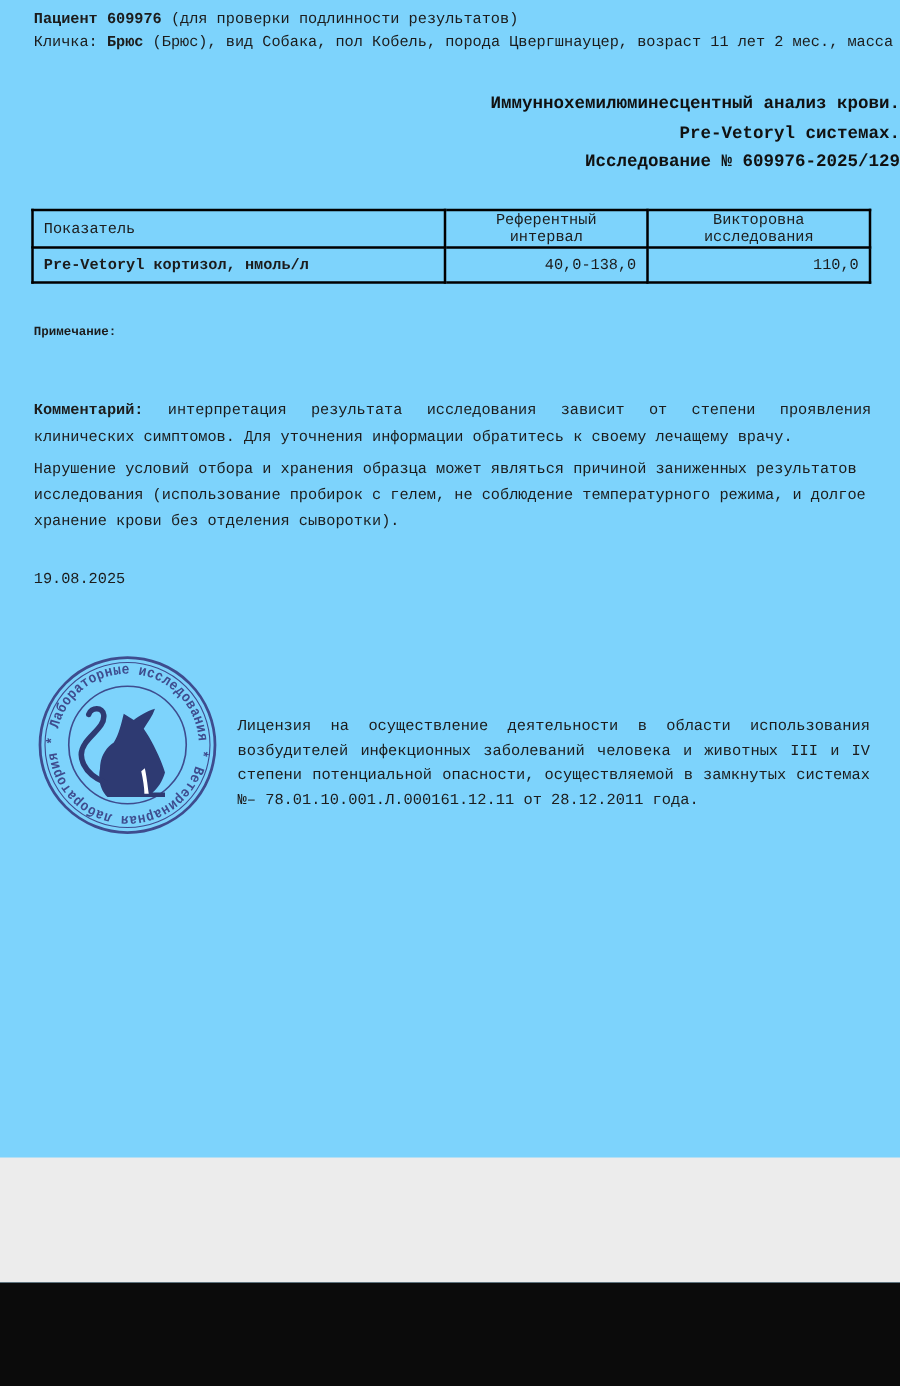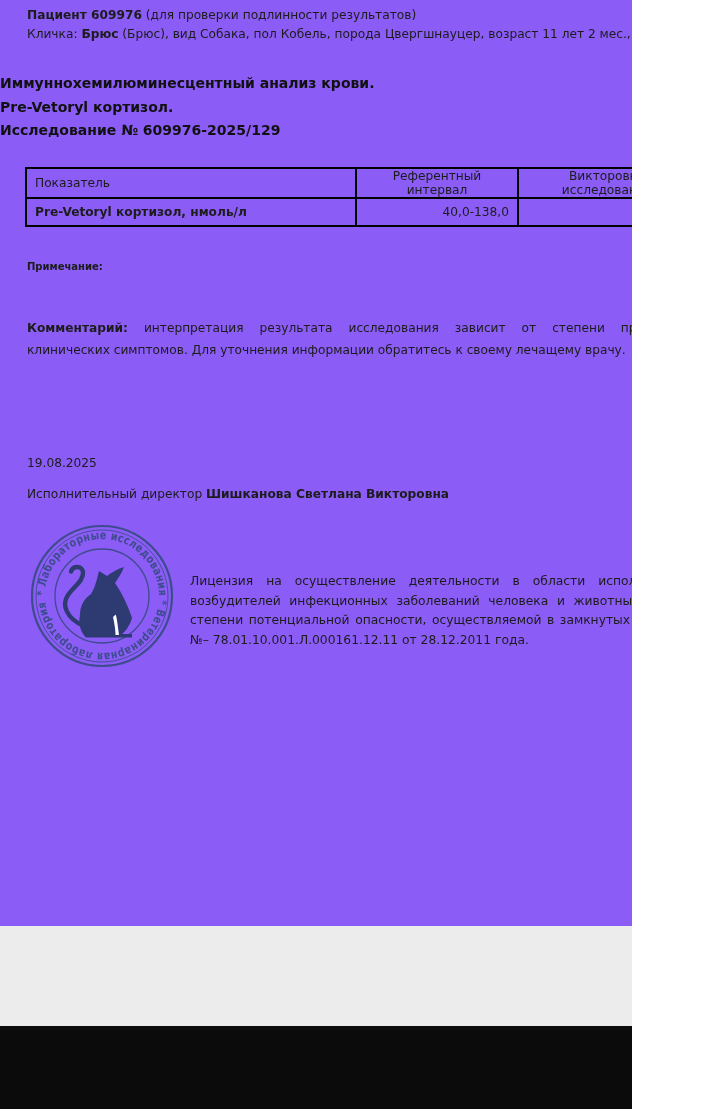--- a/index.html
+++ b/index.html
@@ -3,28 +3,28 @@
 <meta charset="utf-8">
 <style>
   html,body { margin:0; padding:0; }
   body {
     width:720px; height:1109px;
     background:#fff;
     font-family:"DejaVu Sans","Liberation Sans",sans-serif;
     color:#1c1c1c;
     -webkit-font-smoothing:antialiased;
   }
-  .page { position:relative; width:632px; height:1109px; overflow:hidden; background:#8b5cf6; }
+  .page { position:relative; width:720px; height:1109px; overflow:hidden; background:#7dd3fc;font-family:Liberation Mono, monospace; }
 
   
   .patient-block { position:absolute; top:6px; left:27px; right:25px; font-size:12.2px; line-height:19px; white-space:nowrap; }
   .b { font-weight:bold; }
 
   
-  .title-block { position:absolute; top:72px; left:0; width:720px; text-align:left;
+  .title-block { position:absolute; top:72px; left:0; width:720px; text-align:right;
                  font-weight:bold; font-size:14px; line-height:23.5px; color:#111; }
 
   
   table.results { position:absolute; top:167px; left:25px; width:670px;
                   border-collapse:collapse; font-size:12.2px; table-layout:fixed; }
   table.results th, table.results td { border:2px solid #000; height:26px; padding:0 8px; font-weight:normal; }
   table.results th.c1 { text-align:left; }
   table.results th.c2, table.results th.c3 { text-align:center; }
   table.results td.c1 { font-weight:bold; text-align:left; }
   table.results td.c2, table.results td.c3 { text-align:right; }
@@ -50,21 +50,21 @@
 
 <div class="page">
 
   <div class="patient-block">
     <div><span class="b">Пациент 609976</span><span> (для проверки подлинности результатов)</span></div>
     <div><span>Кличка: </span><span class="b">Брюс</span><span> (Брюс), вид Собака, пол Кобель, порода Цвергшнауцер, возраст 11 лет 2 мес., масса тела 14.40.</span></div>
   </div>
 
   <div class="title-block">
     <div>Иммуннохемилюминесцентный анализ крови.</div>
-    <div>Pre-Vetoryl кортизол.</div>
+    <div>Pre-Vetoryl системах.</div>
     <div>Исследование № 609976-2025/129</div>
   </div>
 
   <table class="results">
     <colgroup>
         <col style="width:330px">
         <col style="width:162px">
         <col style="width:178px">
       </colgroup>
     <tbody>
@@ -78,23 +78,23 @@
       <td class="c2">40,0-138,0</td>
       <td class="c3">110,0</td>
     </tr>
   </tbody>
     </table>
 
   <div class="note-label">Примечание:</div>
 
   <div class="comment-para"><span class="b">Комментарий:</span><span> интерпретация результата исследования зависит от степени проявления клинических симптомов. Для уточнения информации обратитесь к своему лечащему врачу.</span></div>
 
+  <div class="violation-para">Нарушение условий отбора и хранения образца может являться причиной заниженных результатов исследования (использование пробирок с гелем, не соблюдение температурного режима, и долгое хранение крови без отделения сыворотки).</div>
 
   <div class="date-line">19.08.2025</div>
-  <div class="director-line"><span>Исполнительный директор </span><span class="b">Шишканова Светлана Викторовна</span></div>
 
   <svg class="stamp-svg" viewBox="0 0 200 200" aria-hidden="true">
     <g fill="none" stroke="#3e4c8e">
       <circle cx="92" cy="91" r="70" stroke-width="2.2"></circle>
       <circle cx="92" cy="91" r="66" stroke-width="0.9"></circle>
       <circle cx="92" cy="91" r="47" stroke-width="1.3"></circle>
     </g>
     <path id="stampTextCircle" d="M 35,91 A 57,57 0 1 1 149,91 A 57,57 0 1 1 35,91" fill="none"></path>
     <text font-size="11.6" font-weight="bold" fill="#3e4c8e" letter-spacing="0.4">
       <textPath href="#stampTextCircle" textLength="352" lengthAdjust="spacingAndGlyphs">* Лабораторные исследования * Ветеринарная лаборатория</textPath>

